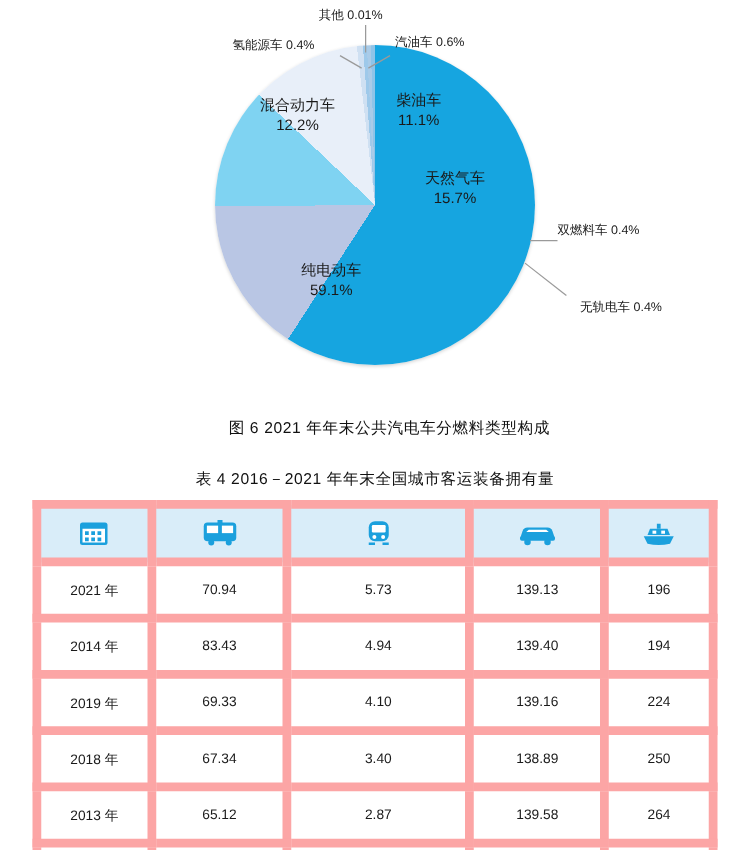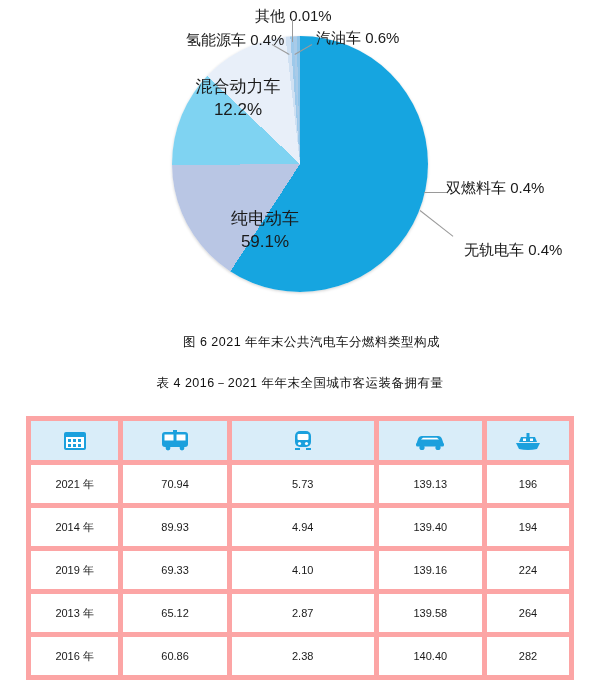--- a/index.html
+++ b/index.html
@@ -31,61 +31,61 @@
   }
   #pie {
     width: 256px;
     height: 256px;
     border-radius: 50%;
     box-shadow: 0 1px 3px rgba(0,0,0,0.18);
   }
   .slice-label {
     position: absolute;
     text-align: center;
-    font-size: 17px;
+    font-size: 12px;
     line-height: 1.35;
     color: #1a1a1a;
     white-space: nowrap;
   }
   .slice-label .pct { display: block; }
 
   .callout {
     position: absolute;
-    font-size: 15px;
+    font-size: 10px;
     line-height: 1.3;
     color: #1a1a1a;
     white-space: nowrap;
   }
   .leader {
     position: absolute;
     background: #9a9a9a;
   }
 
   
   .caption {
     text-align: center;
     font-size: 12.5px;
     color: #111;
     letter-spacing: 0.5px;
   }
   #fig-caption { margin-top: 4px; margin-left: 23px; }
-  #table-caption { margin-top: 24px; margin-bottom: 24px; }
+  #table-caption { margin-top: 24px; margin-bottom: 8px; }
 
   
   #table-wrap {
     width: 548px;
     margin: 0 auto;
   }
   table {
     border-collapse: collapse;
     width: 100%;
     font-size: 11px;
   }
   th, td {
-    border: 5px solid #fca5a5;
+    border: 7px solid #fca5a5;
     text-align: center;
     vertical-align: middle;
   }
   thead .icon-row td {
     background: #d9edf9;
     height: 34px;
     border-bottom: none;
     padding-top: 4px;
   }
   thead .head-row th {
@@ -117,26 +117,34 @@
 <div id="chart-area">
 
   <div id="pie-wrap">
     <div id="pie" style="background: conic-gradient(rgb(22, 165, 224) 0deg, rgb(22, 165, 224) 212.952deg, rgb(185, 198, 228) 212.952deg, rgb(185, 198, 228) 269.523deg, rgb(127, 211, 242) 269.523deg, rgb(127, 211, 242) 313.482deg, rgb(232, 239, 249) 313.482deg, rgb(232, 239, 249) 353.478deg, rgb(207, 224, 242) 353.478deg, rgb(207, 224, 242) 355.64deg, rgb(158, 201, 234) 355.64deg, rgb(158, 201, 234) 357.081deg, rgb(169, 203, 232) 357.081deg, rgb(169, 203, 232) 358.523deg, rgb(143, 196, 232) 358.523deg, rgb(143, 196, 232) 359.964deg, rgb(223, 232, 245) 359.964deg, rgb(223, 232, 245) 360deg);"></div>
 
     <div class="slice-label" style="left:38px; top:172px; width:110px;">
       <span>纯电动车</span>
       <span class="pct">59.1%</span>
     </div>
 
+    <div class="slice-label" style="left:150px; top:98px; width:84px;">
+      <span>天然气车</span>
+      <span class="pct">15.7%</span>
+    </div>
 
     <div class="slice-label" style="left:18px; top:40px; width:96px;">
       <span>混合动力车</span>
       <span class="pct">12.2%</span>
     </div>
 
+    <div class="slice-label" style="left:128px; top:36px; width:70px;">
+      <span>柴油车</span>
+      <span class="pct">11.1%</span>
+    </div>
   </div>
 
   <div class="callout" style="left:255px; top:6px;">
     <span>其他 0.01%</span>
   </div>
   <div class="leader" style="left:292px; top:20px; width:1px; height:22px;"></div>
 
   <div class="callout" style="left:186px; top:30px;">
     <span>氢能源车 0.4%</span>
   </div>
@@ -241,33 +249,40 @@
     <tbody>
       <tr>
         <td>2021 年</td>
         <td>70.94</td>
         <td>5.73</td>
         <td>139.13</td>
         <td>196</td>
       </tr>
       <tr>
         <td>2014 年</td>
-        <td>89.93</td>
+        <td>83.43</td>
         <td>4.94</td>
         <td>139.40</td>
         <td>194</td>
       </tr>
       <tr>
         <td>2019 年</td>
         <td>69.33</td>
         <td>4.10</td>
         <td>139.16</td>
         <td>224</td>
       </tr>
       <tr>
+        <td>2018 年</td>
+        <td>67.34</td>
+        <td>3.40</td>
+        <td>138.89</td>
+        <td>250</td>
+      </tr>
+      <tr>
         <td>2013 年</td>
         <td>65.12</td>
         <td>2.87</td>
         <td>139.58</td>
         <td>264</td>
       </tr>
       <tr>
         <td>2016 年</td>
         <td>60.86</td>
         <td>2.38</td>

